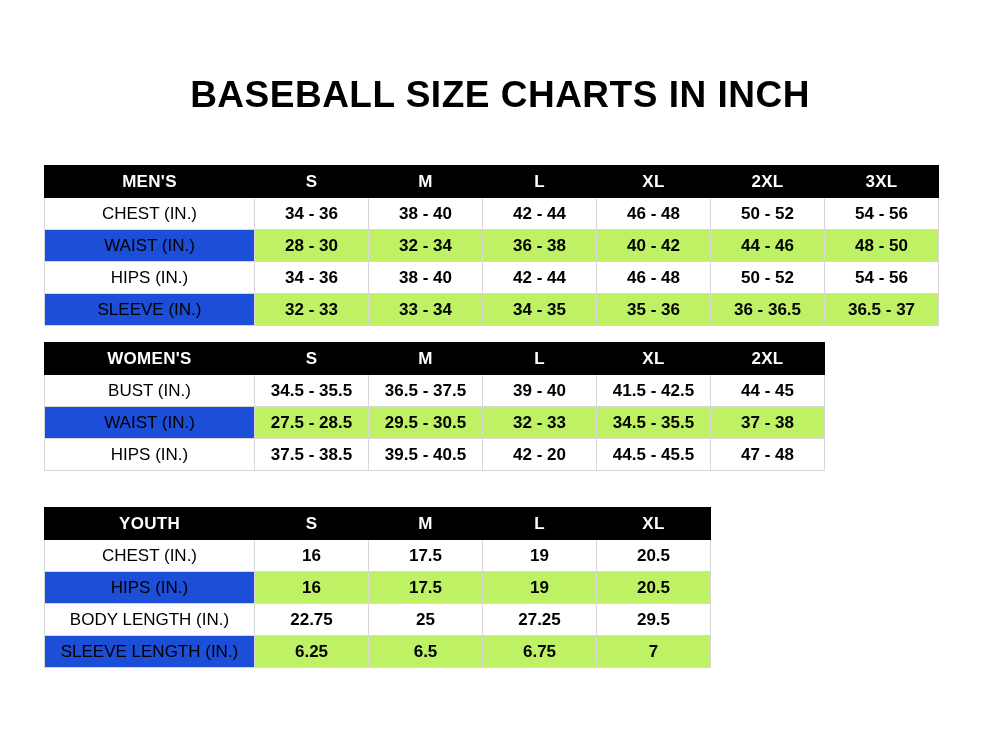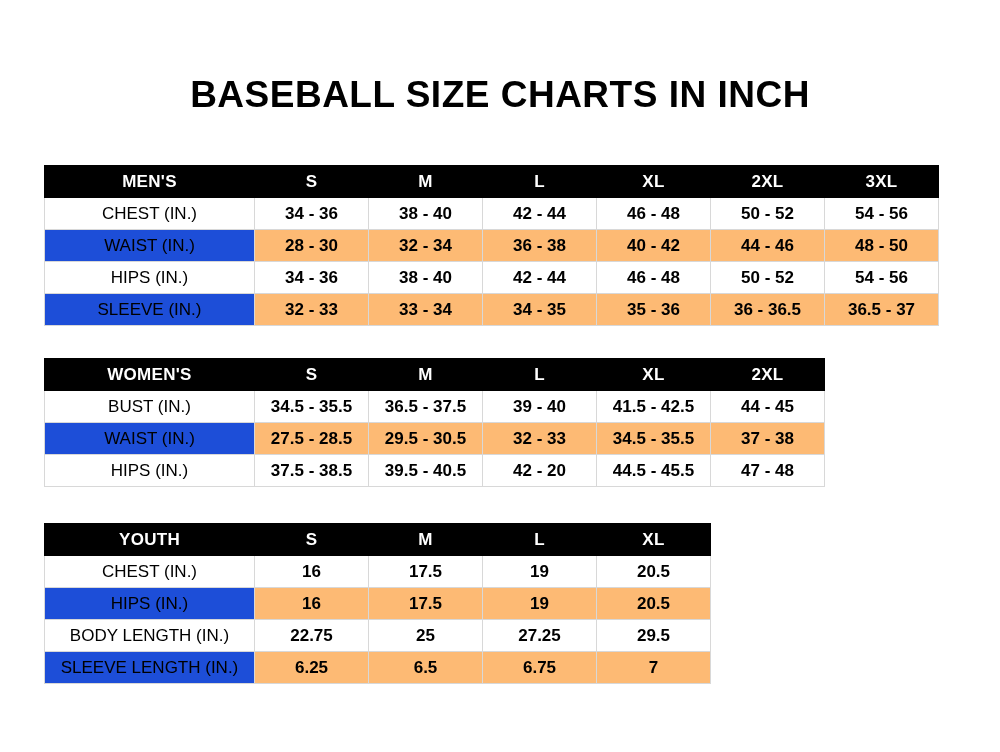--- a/index.html
+++ b/index.html
@@ -34,21 +34,21 @@
     margin-top: 49px;
     padding-left: 44px;
     padding-right: 44px;
   }
   table {
     border-collapse: collapse;
     table-layout: fixed;
     font-size: 17px;
     font-weight: bold;
   }
-  table.mens { margin-bottom: 32px; }
+  table.mens { margin-bottom: 16px; }
   table.womens { margin-bottom: 36px; }
   th, td {
     border: 1px solid #d8d8d8;
     height: 31px;
     text-align: center;
     vertical-align: middle;
     padding: 0 4px;
     white-space: nowrap;
   }
   thead th {
@@ -59,21 +59,21 @@
     letter-spacing: 0.3px;
   }
   thead th.rowlabel {
     text-align: center;
   }
   tbody td.rowlabel {
     background: #ffffff;
     font-weight: normal;
   }
   tbody tr.alt td {
-    background: #fdba74;
+    background: #bef264;
   }
   tbody tr td {
     background: #ffffff;
   }
   tbody tr.alt td.rowlabel {
     background: #1d4ed8;
   }
   
   table.mens col.lbl { width: 210px; }
   table.mens col.v { width: 114px; }

